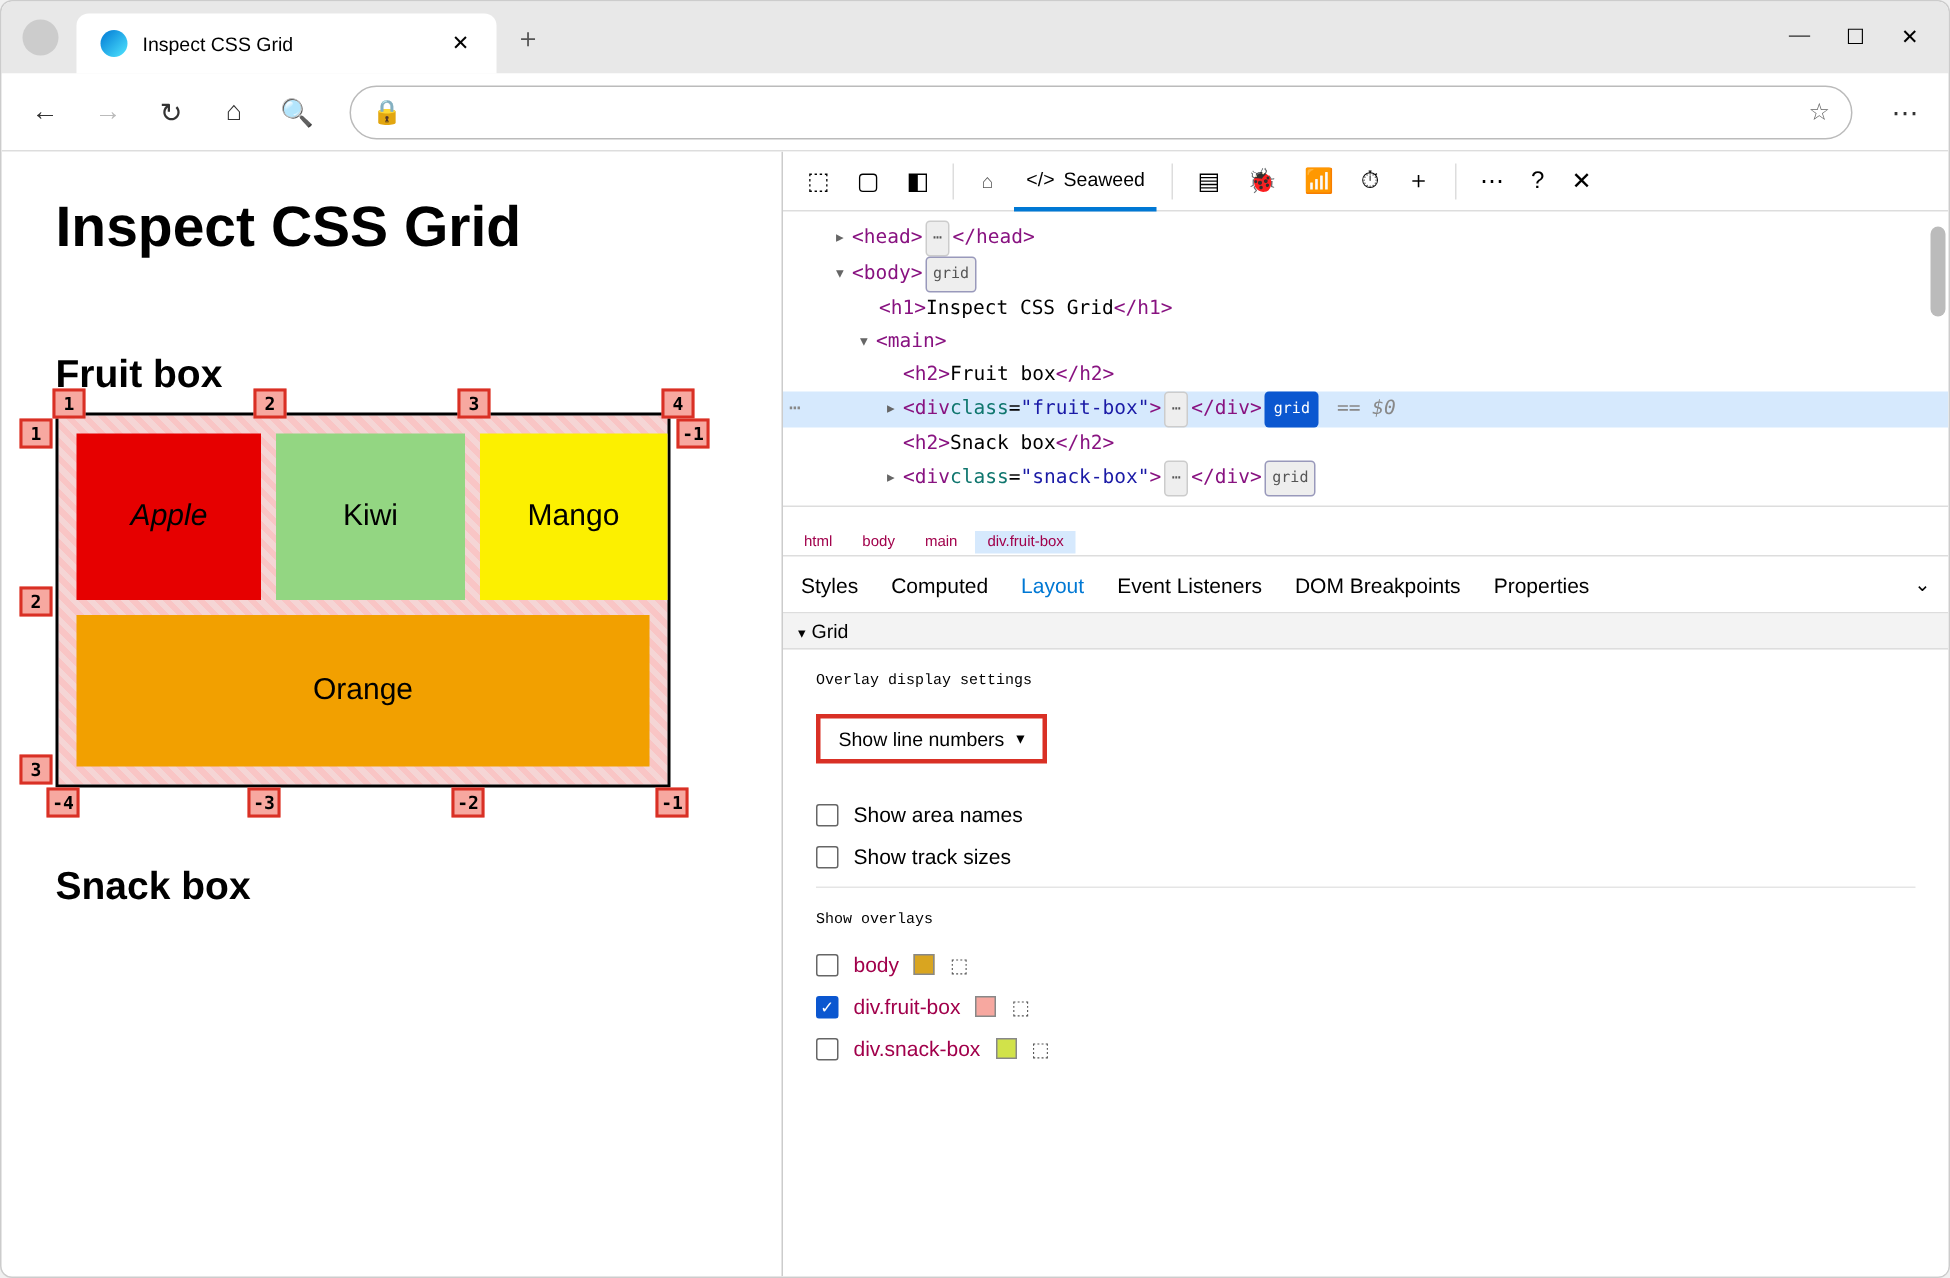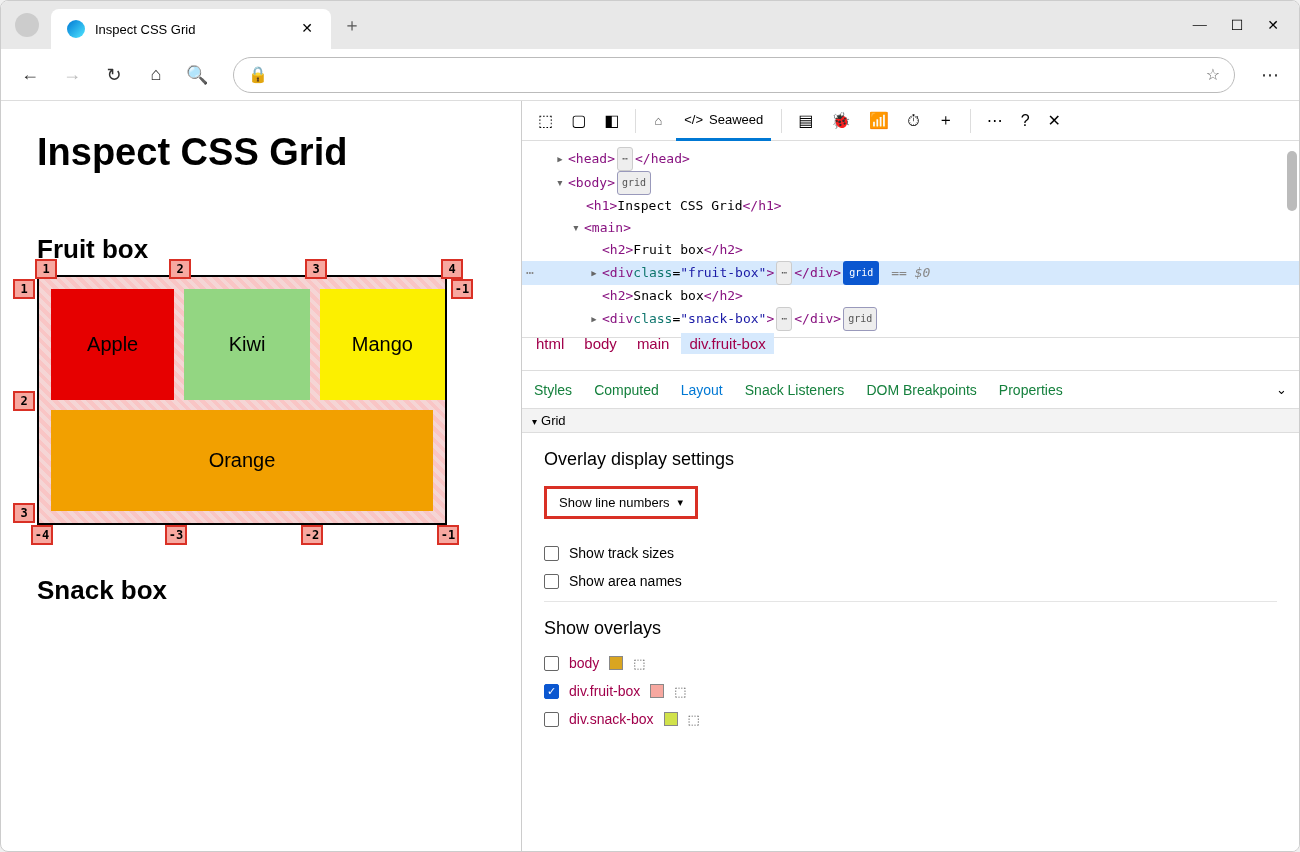--- a/index.html
+++ b/index.html
@@ -31,21 +31,21 @@
 .content { flex: 1; display: flex; overflow: hidden; }
 .page { width: 520px; overflow-y: scroll; padding: 30px 36px; position: relative; }
 .page::-webkit-scrollbar { width: 14px; }
 .page::-webkit-scrollbar-thumb { background: #bbb; border-radius: 7px; }
 .page h1 { font-size: 38px; font-weight: 700; margin-bottom: 60px; }
 .page h2 { font-size: 26px; font-weight: 700; margin-bottom: 10px; }
 
 .fruit-box { position: relative; width: 410px; height: 250px; border: 2px solid #000; display: grid; grid-template-columns: 1fr 1fr 1fr; grid-template-rows: 1fr 1fr; background: repeating-linear-gradient(45deg,#f9c5c5,#f9c5c5 4px,#f5d5d5 4px,#f5d5d5 8px); }
 .fruit-box > div { display: flex; align-items: center; justify-content: center; font-size: 20px; margin: 10px 0 0 10px; }
 .fruit-box > div:nth-child(-n+3) { margin-top: 12px; }
-.apple { background: #e60000; grid-area: 1/1; margin-left: 12px !important; }
+.apple { background: #e60000; grid-area: 1/1; margin-left: 12px !important; font-style: italic; }
 .kiwi { background: #93d682; grid-area: 1/2; }
 .mango { background: #fcf000; grid-area: 1/3; margin-right: 12px; }
 .orange { background: #f2a000; grid-area: 2/1/3/4; margin: 10px 12px 12px 12px !important; }
 
 .lnum { position: absolute; background: #f7a8a0; border: 2px solid #d93025; font-family: monospace; font-size: 12px; font-weight: bold; width: 22px; height: 20px; display: flex; align-items: center; justify-content: center; }
 
 .snack-box { width: 410px; border: 3px solid #000; padding: 12px; margin-top: 40px; }
 .seaweed { background: #1fcf8b; height: 100px; display: flex; align-items: center; justify-content: center; font-size: 20px; }
 
 
@@ -64,36 +64,36 @@
 .caret { display: inline-block; width: 12px; color: #666; }
 .tag { color: #881280; }
 .attr { color: #0f766e; }
 .val { color: #1a1aa6; }
 .badge { display: inline-block; background: #eee; border: 1px solid #ccc; border-radius: 3px; padding: 0 4px; font-size: 10px; color: #555; margin: 0 2px; }
 .badge.grid { border-color: #99b; }
 .badge.gridsel { background: #0b57d0; color: #fff; border: none; padding: 1px 6px; }
 .eq0 { color: #888; font-style: italic; margin-left: 10px; }
 .rowdots { position: absolute; left: 4px; color: #888; }
 
-.crumbs { height: 30px; border-top: 1px solid #ddd; border-bottom: 1px solid #ddd; display: flex; align-items: flex-end; padding: 16px 6px; gap: 4px; font-size: 15px; }
+.crumbs { height: 30px; border-top: 1px solid #ddd; border-bottom: 1px solid #ddd; display: flex; align-items: flex-start; padding: 16px 6px; gap: 4px; font-size: 10px; }
 .crumb { padding: 2px 8px; color: #a1004b; cursor: pointer; }
 .crumb.sel { background: #d6e9fd; }
 
 .sub-tabs { height: 38px; display: flex; align-items: center; padding: 0 12px; gap: 22px; border-bottom: 1px solid #ddd; }
-.sub-tab { color: #15803d; cursor: pointer; font-size: 14px; }
+.sub-tab { color: #000000; cursor: pointer; font-size: 14px; }
 .sub-tab.active { color: #0078d4; }
 .chev { margin-left: auto; cursor: pointer; }
 
 .panel { flex: 1; overflow-y: auto; position: relative; }
 .panel::-webkit-scrollbar { width: 14px; }
 .panel::-webkit-scrollbar-thumb { background: #bbb; border-radius: 7px; }
 .section-hdr { background: #f3f3f3; padding: 4px 10px; font-size: 13px; border-bottom: 1px solid #ddd; }
 .section-hdr::before { content: "▾"; font-size: 10px; margin-right: 4px; }
 .section-body { padding: 16px 22px; }
-.section-title { font-size: 18px; margin-bottom: 16px; }
+.section-title { font-size: 10px; margin-bottom: 16px; font-family: Liberation Mono, monospace; }
 
 .dropdown { display: inline-flex; border: 3px solid #d93025; padding: 6px 12px; align-items: center; gap: 8px; cursor: pointer; margin-bottom: 14px; }
 .dropdown::after { content: "▾"; font-size: 11px; }
 
 .chk-row { display: flex; align-items: center; gap: 10px; margin: 12px 0; font-size: 14px; }
 .chk { width: 15px; height: 15px; border: 1.5px solid #666; border-radius: 2px; cursor: pointer; display: inline-flex; align-items: center; justify-content: center; }
 .chk.checked { background: #0b57d0; border-color: #0b57d0; color: #fff; font-size: 11px; }
 
 .overlay-row { display: flex; align-items: center; gap: 10px; margin: 12px 0; font-size: 14px; }
 .overlay-row .name { color: #a1004b; }
@@ -226,40 +226,40 @@
         <span class="crumb">html</span>
         <span class="crumb">body</span>
         <span class="crumb">main</span>
         <span class="crumb sel">div.fruit-box</span>
       </div>
 
       <div class="sub-tabs">
         <span class="sub-tab">Styles</span>
         <span class="sub-tab">Computed</span>
         <span class="sub-tab active">Layout</span>
-        <span class="sub-tab">Snack Listeners</span>
+        <span class="sub-tab">Event Listeners</span>
         <span class="sub-tab">DOM Breakpoints</span>
         <span class="sub-tab">Properties</span>
         <span class="chev">⌄</span>
       </div>
 
       <div class="panel">
         <div class="section-hdr">Grid</div>
         <div class="section-body">
           <div class="section-title">Overlay display settings</div>
           <div class="dropdown">
             <span>Show line numbers</span>
           </div>
           <div class="chk-row">
             <span class="chk"></span>
+            <span>Show area names</span>
+          </div>
+          <div class="chk-row">
+            <span class="chk"></span>
             <span>Show track sizes</span>
-          </div>
-          <div class="chk-row">
-            <span class="chk"></span>
-            <span>Show area names</span>
           </div>
 
           <hr class="soft">
 
           <div class="section-title">Show overlays</div>
 
           <div class="overlay-row">
             <span class="chk"></span>
             <span class="name">body</span>
             <span class="swatch" style="background:#d9a520"></span>

